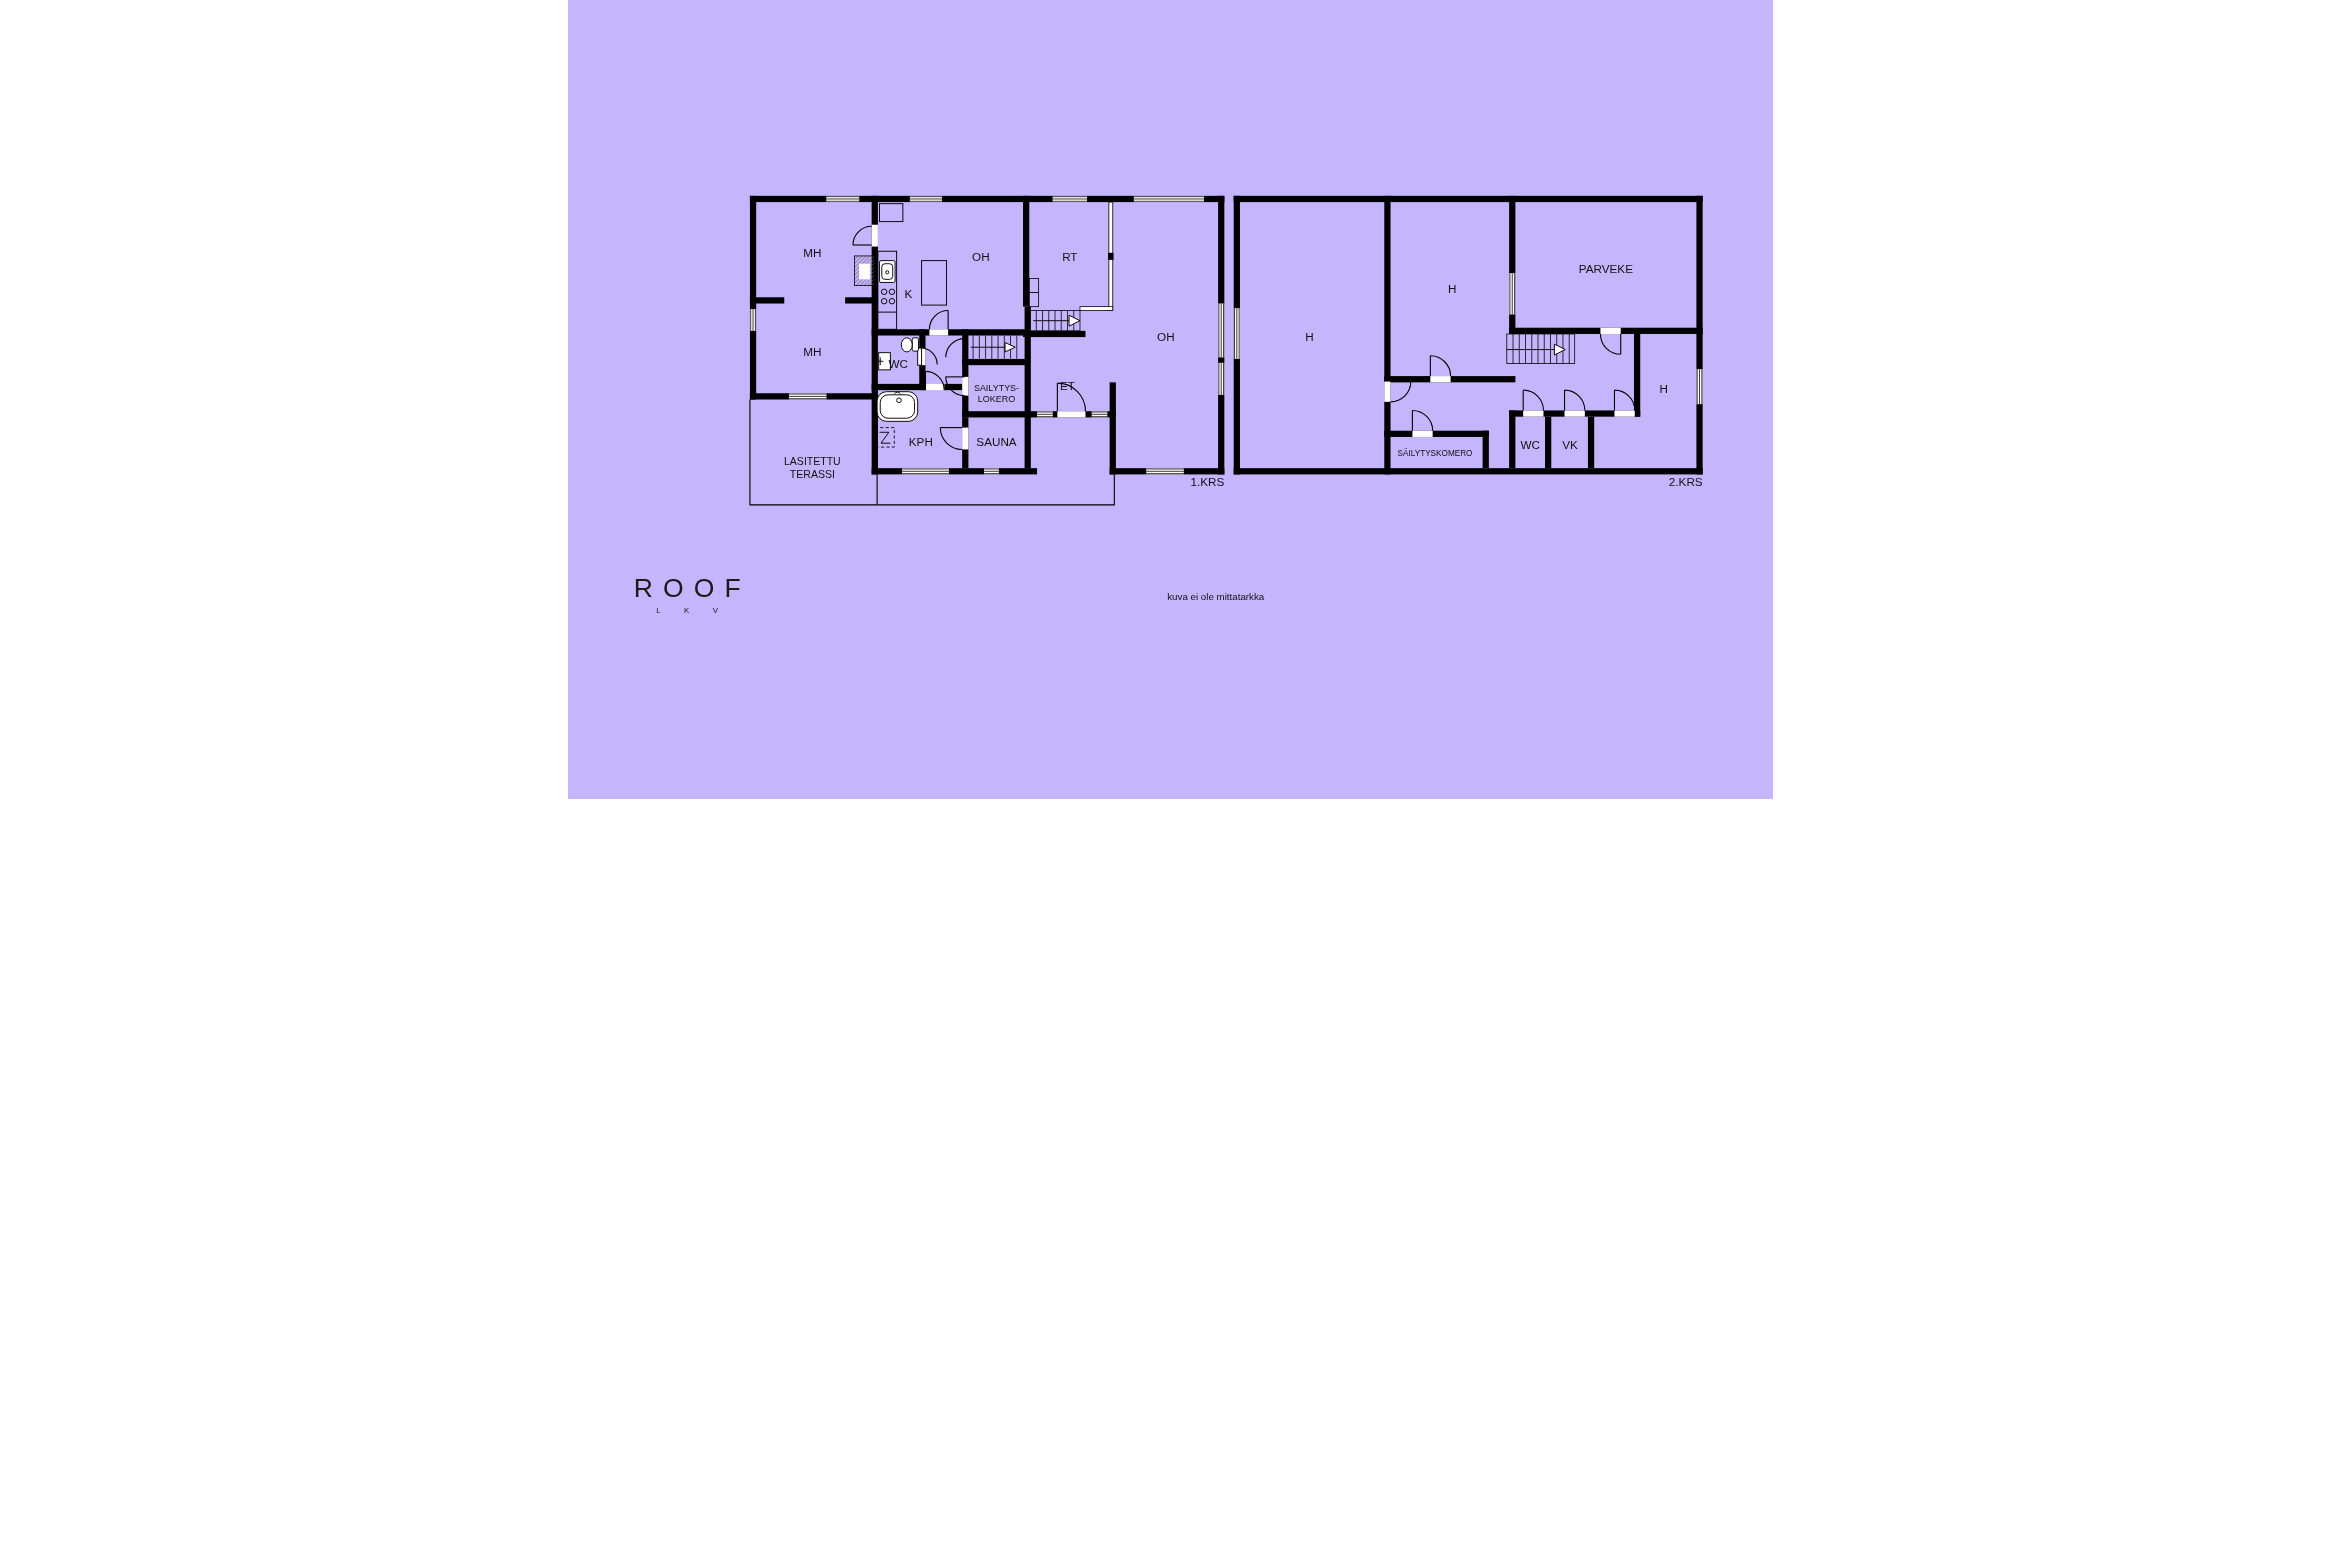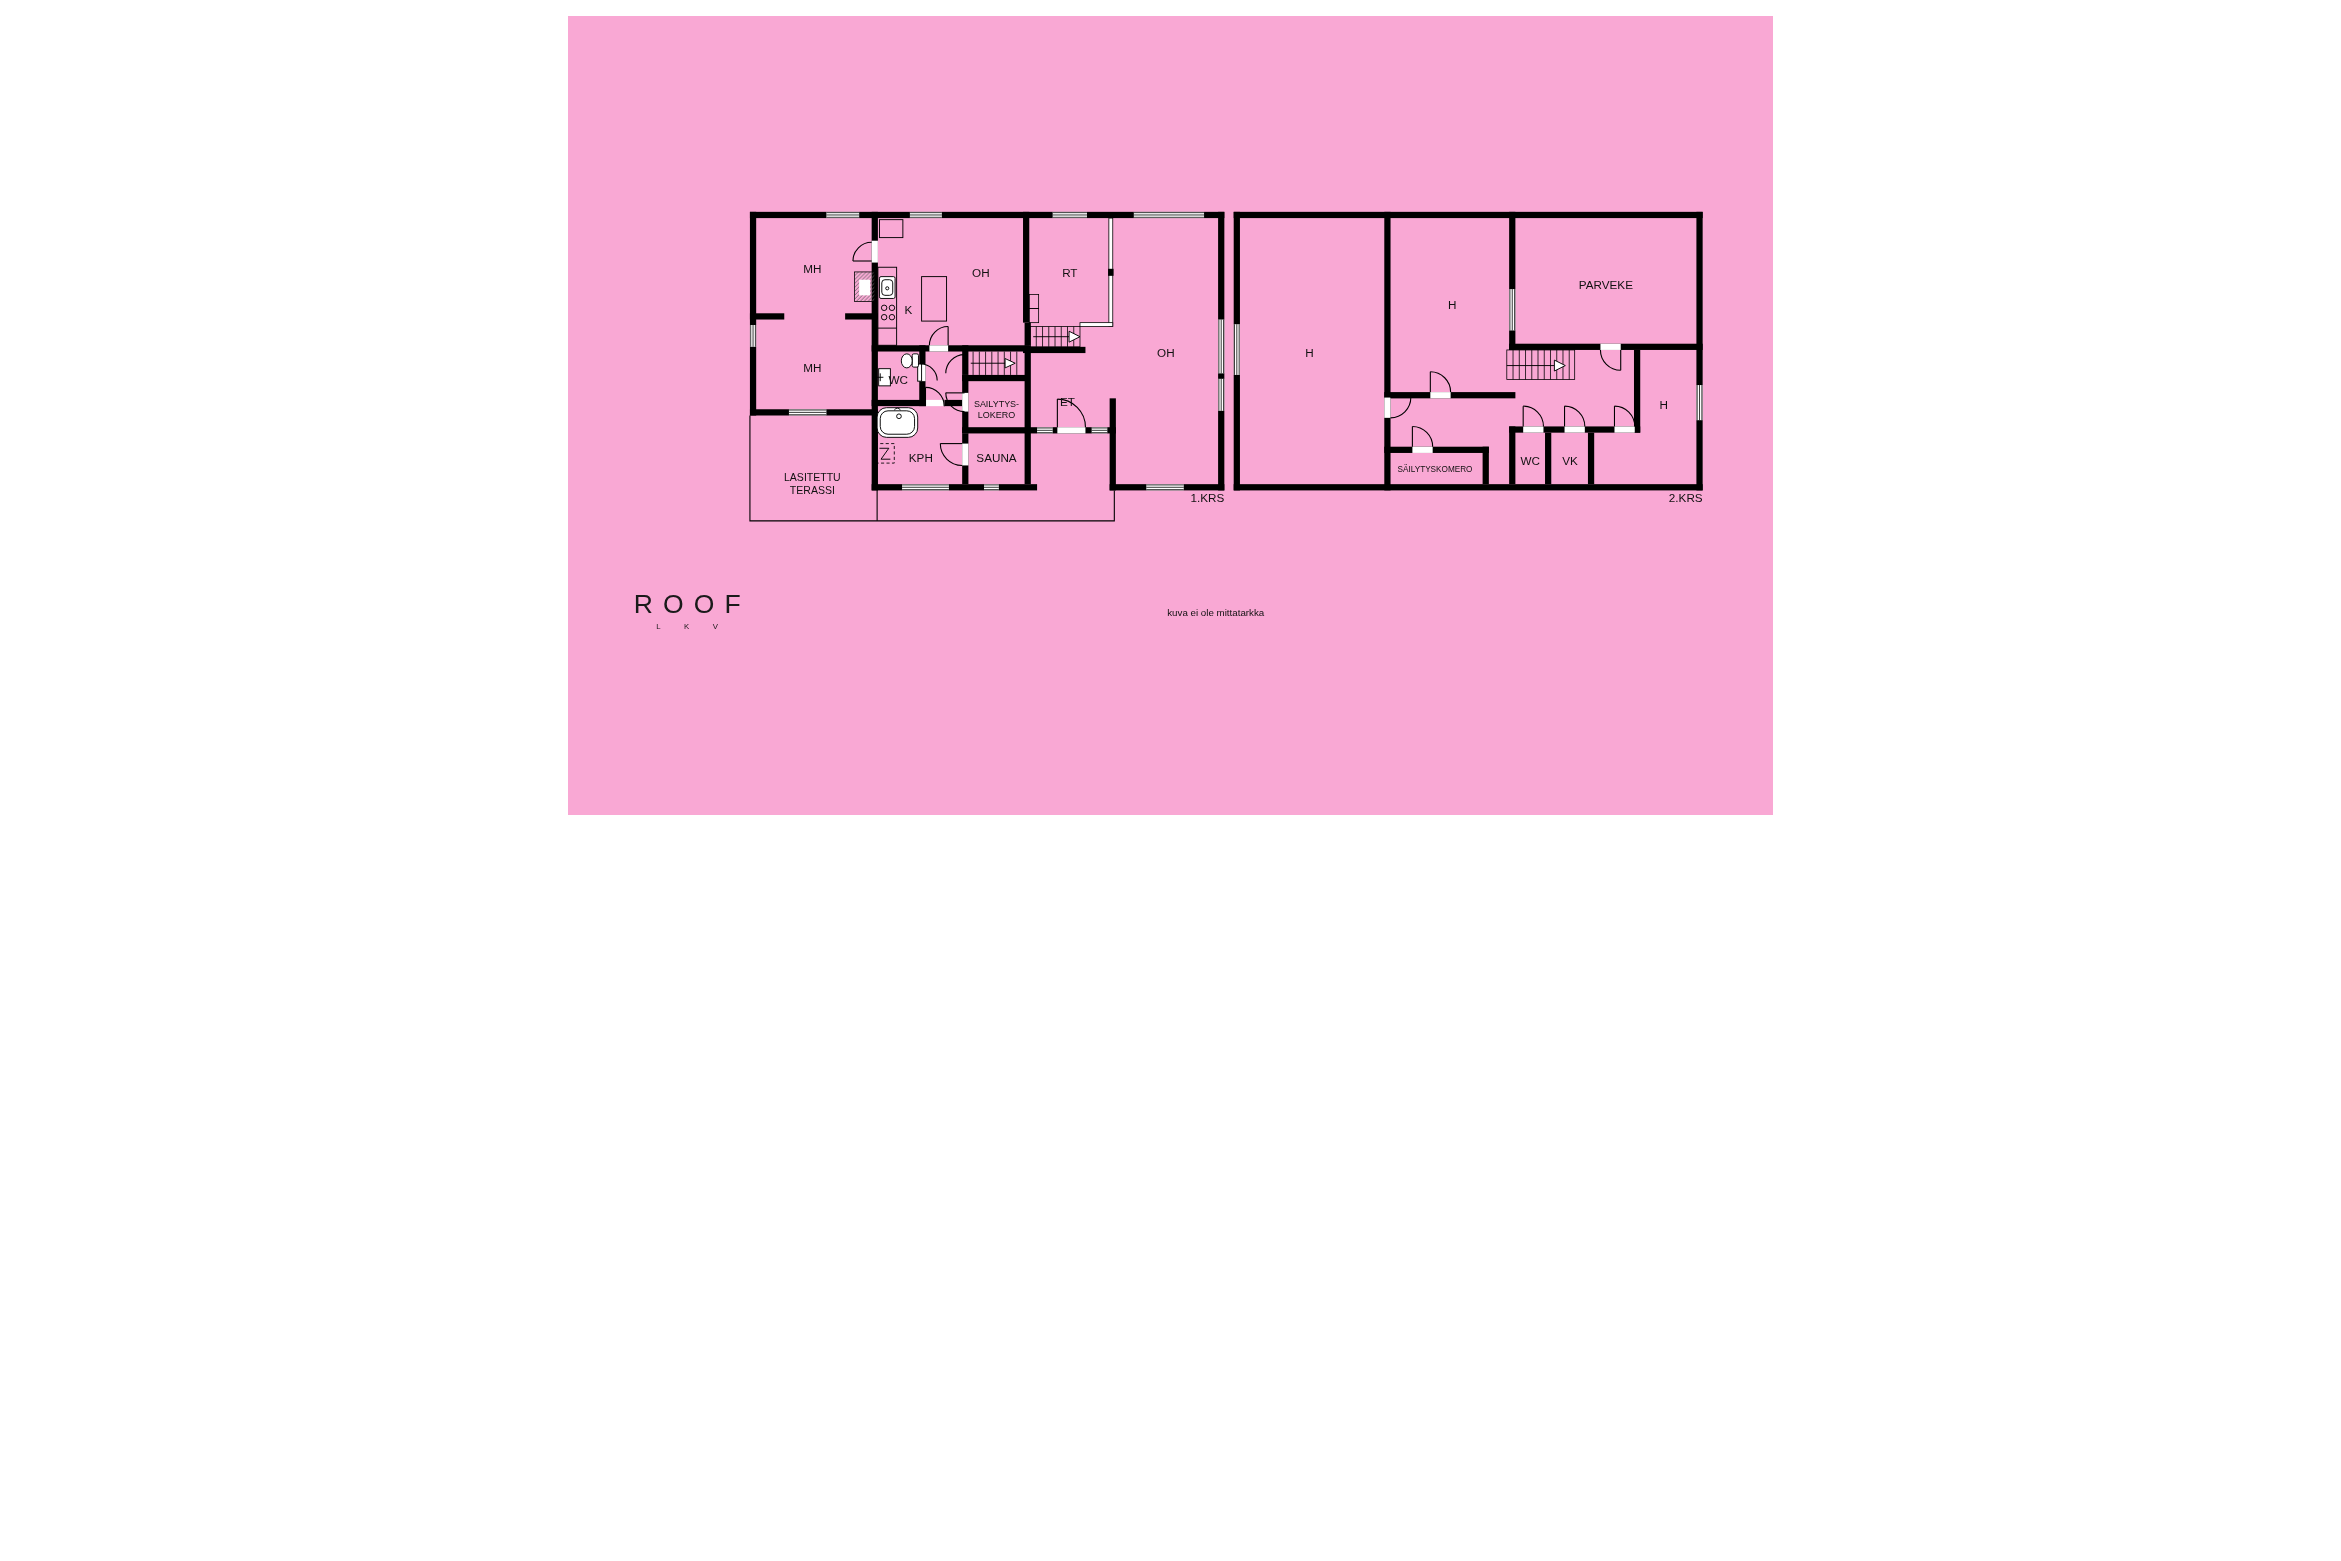--- a/index.html
+++ b/index.html
@@ -1,16 +1,16 @@
 <!DOCTYPE html>
 <html style="font-size:12.5px"><head>
 <meta charset="utf-8">
 <style>
   html,body{margin:0;padding:0;background:#ffffff;}
-  .page{position:relative;width:1205px;height:799px;background:#f9a8d4;margin:16px auto;overflow:hidden;}
+  .page{position:relative;width:1205px;height:799px;background:#c4b5fd;margin:0 auto;overflow:hidden;}
   svg{display:block;}
   .wall{fill:#000000;}
   .gap{fill:#ffffff;}
   .winline{stroke:#000000;stroke-width:1;}
   .thin{fill:none;stroke:#000000;stroke-width:1.4;}
   .thin1{fill:none;stroke:#000000;stroke-width:1;}
   .arc{fill:none;stroke:#000000;stroke-width:1.4;}
   .fix{fill:#ffffff;stroke:#000000;stroke-width:1.2;}
   .fixl{fill:none;stroke:#000000;stroke-width:1.2;}
   .tread{stroke:#000000;stroke-width:1;}

